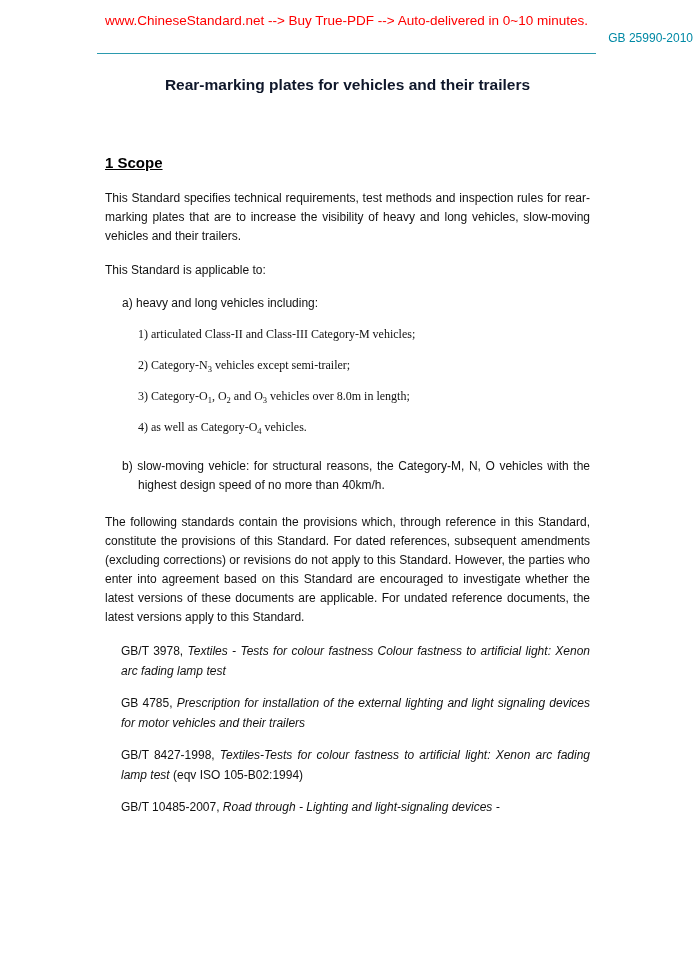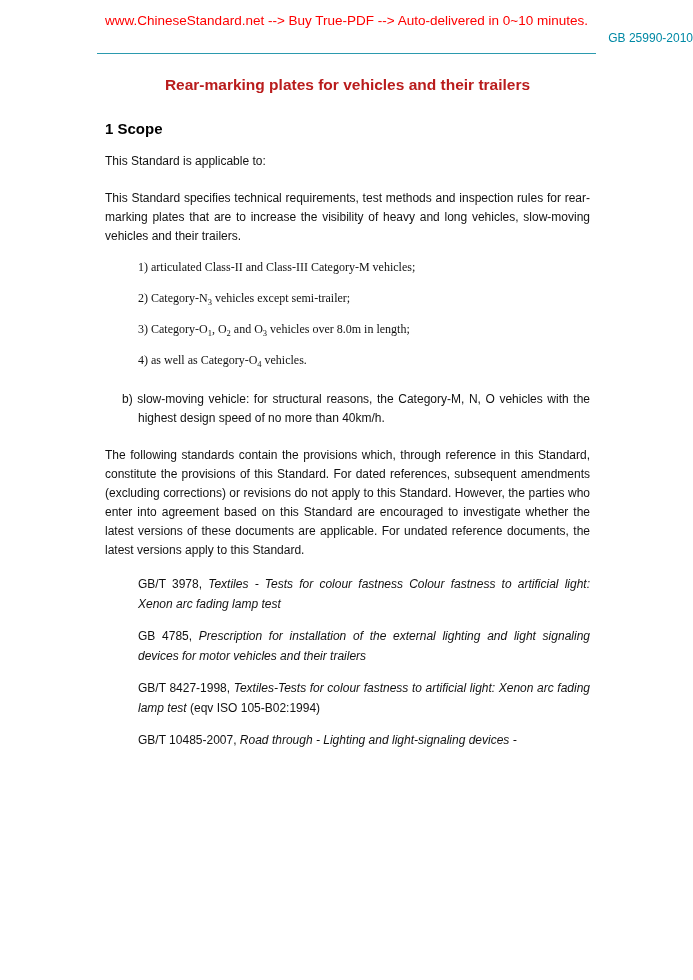--- a/index.html
+++ b/index.html
@@ -5,32 +5,32 @@
   html, body { margin: 0; padding: 0; background: #ffffff; }
   .page {
     width: 693px; height: 896px; background: #ffffff; position: relative;
     font-family: "Liberation Sans", sans-serif; color: #111; overflow: hidden;
     margin: 0 auto; box-sizing: border-box;
   }
   .banner { padding-top: 13px; text-align: center; font-size: 13.5px; color: #fe0000; }
   .std-code { text-align: right; font-size: 12px; color: #0089a5; margin-top: 3px; }
   .rule { border: none; border-top: 1px solid #2b9aae; margin: 8px 97px 0 97px; }
   .content { padding: 0 103px 0 105px; }
-  .doc-title { font-size: 15.5px; font-weight: bold; text-align: center; margin: 22px 0 0; color: #b91c1c; }
+  .doc-title { font-size: 15.5px; font-weight: bold; text-align: center; margin: 22px 0 0; color: #0f172a; }
   .h2 { font-size: 15px; font-weight: bold; margin: 30px 0 0; color: #000; }
-  .h2.first { margin-top: 26px; }
+  .h2.first { margin-top: 60px; text-decoration: underline; }
   .para { font-size: 12px; line-height: 19px; text-align: justify; margin: 18px 0 0; }
   .para.tight { margin-top: 15px; text-align: left; }
   .item {
     font-size: 12px; line-height: 19px; margin: 14px 0 0 17px;
     text-align: justify; padding-left: 16px; text-indent: -16px;
   }
   .item.b { margin-top: 20px; }
   .subitem { font-size: 12px; line-height: 19px; margin: 12px 0 0 33px; font-family: Liberation Serif, serif; }
-  .ref { font-size: 12px; line-height: 19.5px; margin: 13px 0 0 33px; text-align: justify; }
+  .ref { font-size: 12px; line-height: 19.5px; margin: 13px 0 0 16px; text-align: justify; }
   .ref.first { margin-top: 15px; }
   sub { font-size: 8.5px; line-height: 0; }
   .seg-italic { font-style: italic; }
   .footer { position: absolute; left: 97px; right: 97px; top: 905px; }
   .footer-rule { border: none; border-top: 1px solid #2b9aae; margin: 0; }
   .footer-row { display: flex; justify-content: space-between; margin-top: 9px; font-size: 12px; color: #0563c1; }
   .footer-left { white-space: pre-wrap; }
   .footer-link { color: #0563c1; text-decoration: underline; cursor: pointer; }
   .pagenum b { font-weight: bold; }
 </style>
@@ -40,23 +40,24 @@
 <div class="page">
 
   <div class="banner">www.ChineseStandard.net --&gt; Buy True-PDF --&gt; Auto-delivered in 0~10 minutes.</div>
   <div class="std-code">GB 25990-2010</div>
   <hr class="rule">
 
   <div class="content">
     <div class="doc-title">Rear-marking plates for vehicles and their trailers</div>
 
     <div class="h2 first">1 Scope</div>
+    <div class="para">This Standard specifies technical requirements, test methods and inspection rules for rear-marking plates that are to increase the visibility of heavy and long vehicles, slow-moving vehicles and their trailers.</div>
     <div class="para tight">This Standard is applicable to:</div>
-    <div class="para">This Standard specifies technical requirements, test methods and inspection rules for rear-marking plates that are to increase the visibility of heavy and long vehicles, slow-moving vehicles and their trailers.</div>
 
+    <div class="item">a) heavy and long vehicles including:</div>
     <div class="subitem">1) articulated Class-II and Class-III Category-M vehicles;</div>
     <div class="subitem"><span>2) Category-N</span><sub>3</sub><span> vehicles except semi-trailer;</span></div>
     <div class="subitem"><span>3) Category-O</span><sub>1</sub><span>, O</span><sub>2</sub><span> and O</span><sub>3</sub><span> vehicles over 8.0m in length;</span></div>
     <div class="subitem"><span>4) as well as Category-O</span><sub>4</sub><span> vehicles.</span></div>
     <div class="item b">b) slow-moving vehicle: for structural reasons, the Category-M, N, O vehicles with the highest design speed of no more than 40km/h.</div>
 
     <div class="para">The following standards contain the provisions which, through reference in this Standard, constitute the provisions of this Standard. For dated references, subsequent amendments (excluding corrections) or revisions do not apply to this Standard. However, the parties who enter into agreement based on this Standard are encouraged to investigate whether the latest versions of these documents are applicable. For undated reference documents, the latest versions apply to this Standard.</div>
 
     <div class="ref first"><span>GB/T 3978, </span><span class="seg-italic">Textiles - Tests for colour fastness Colour fastness to artificial light: Xenon arc fading lamp test</span></div>
     <div class="ref"><span>GB 4785, </span><span class="seg-italic">Prescription for installation of the external lighting and light signaling devices for motor vehicles and their trailers</span></div>

